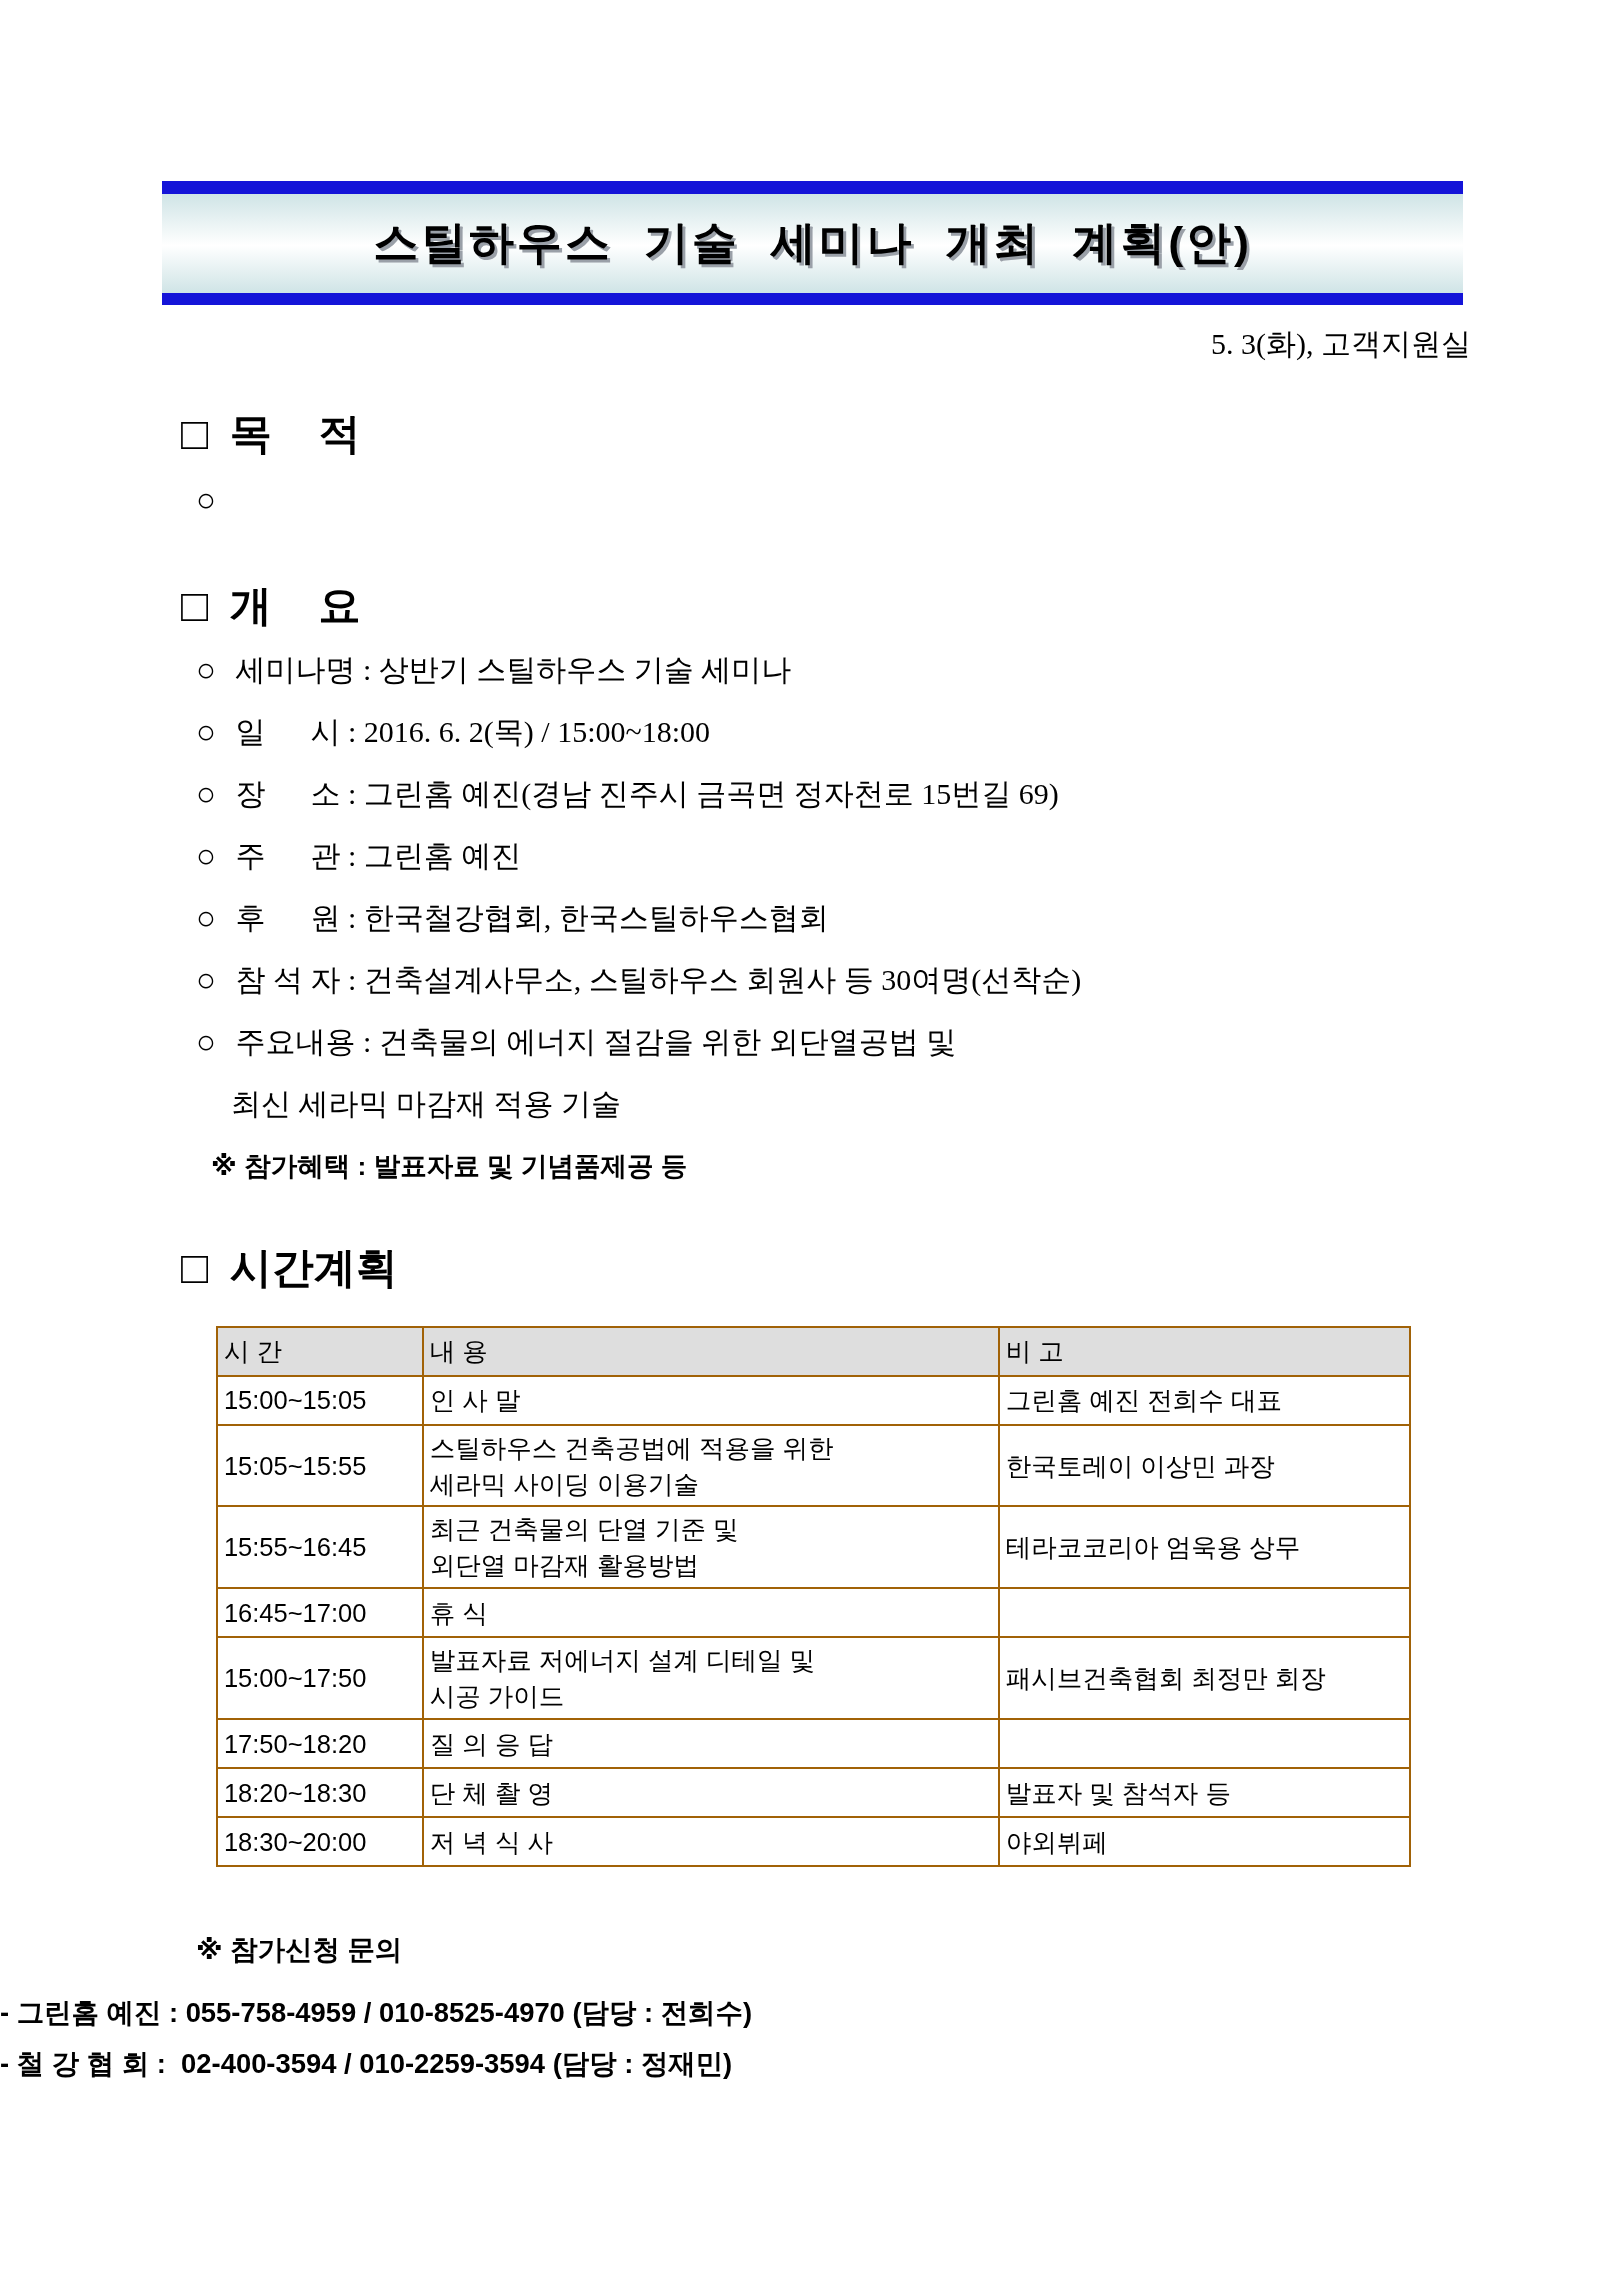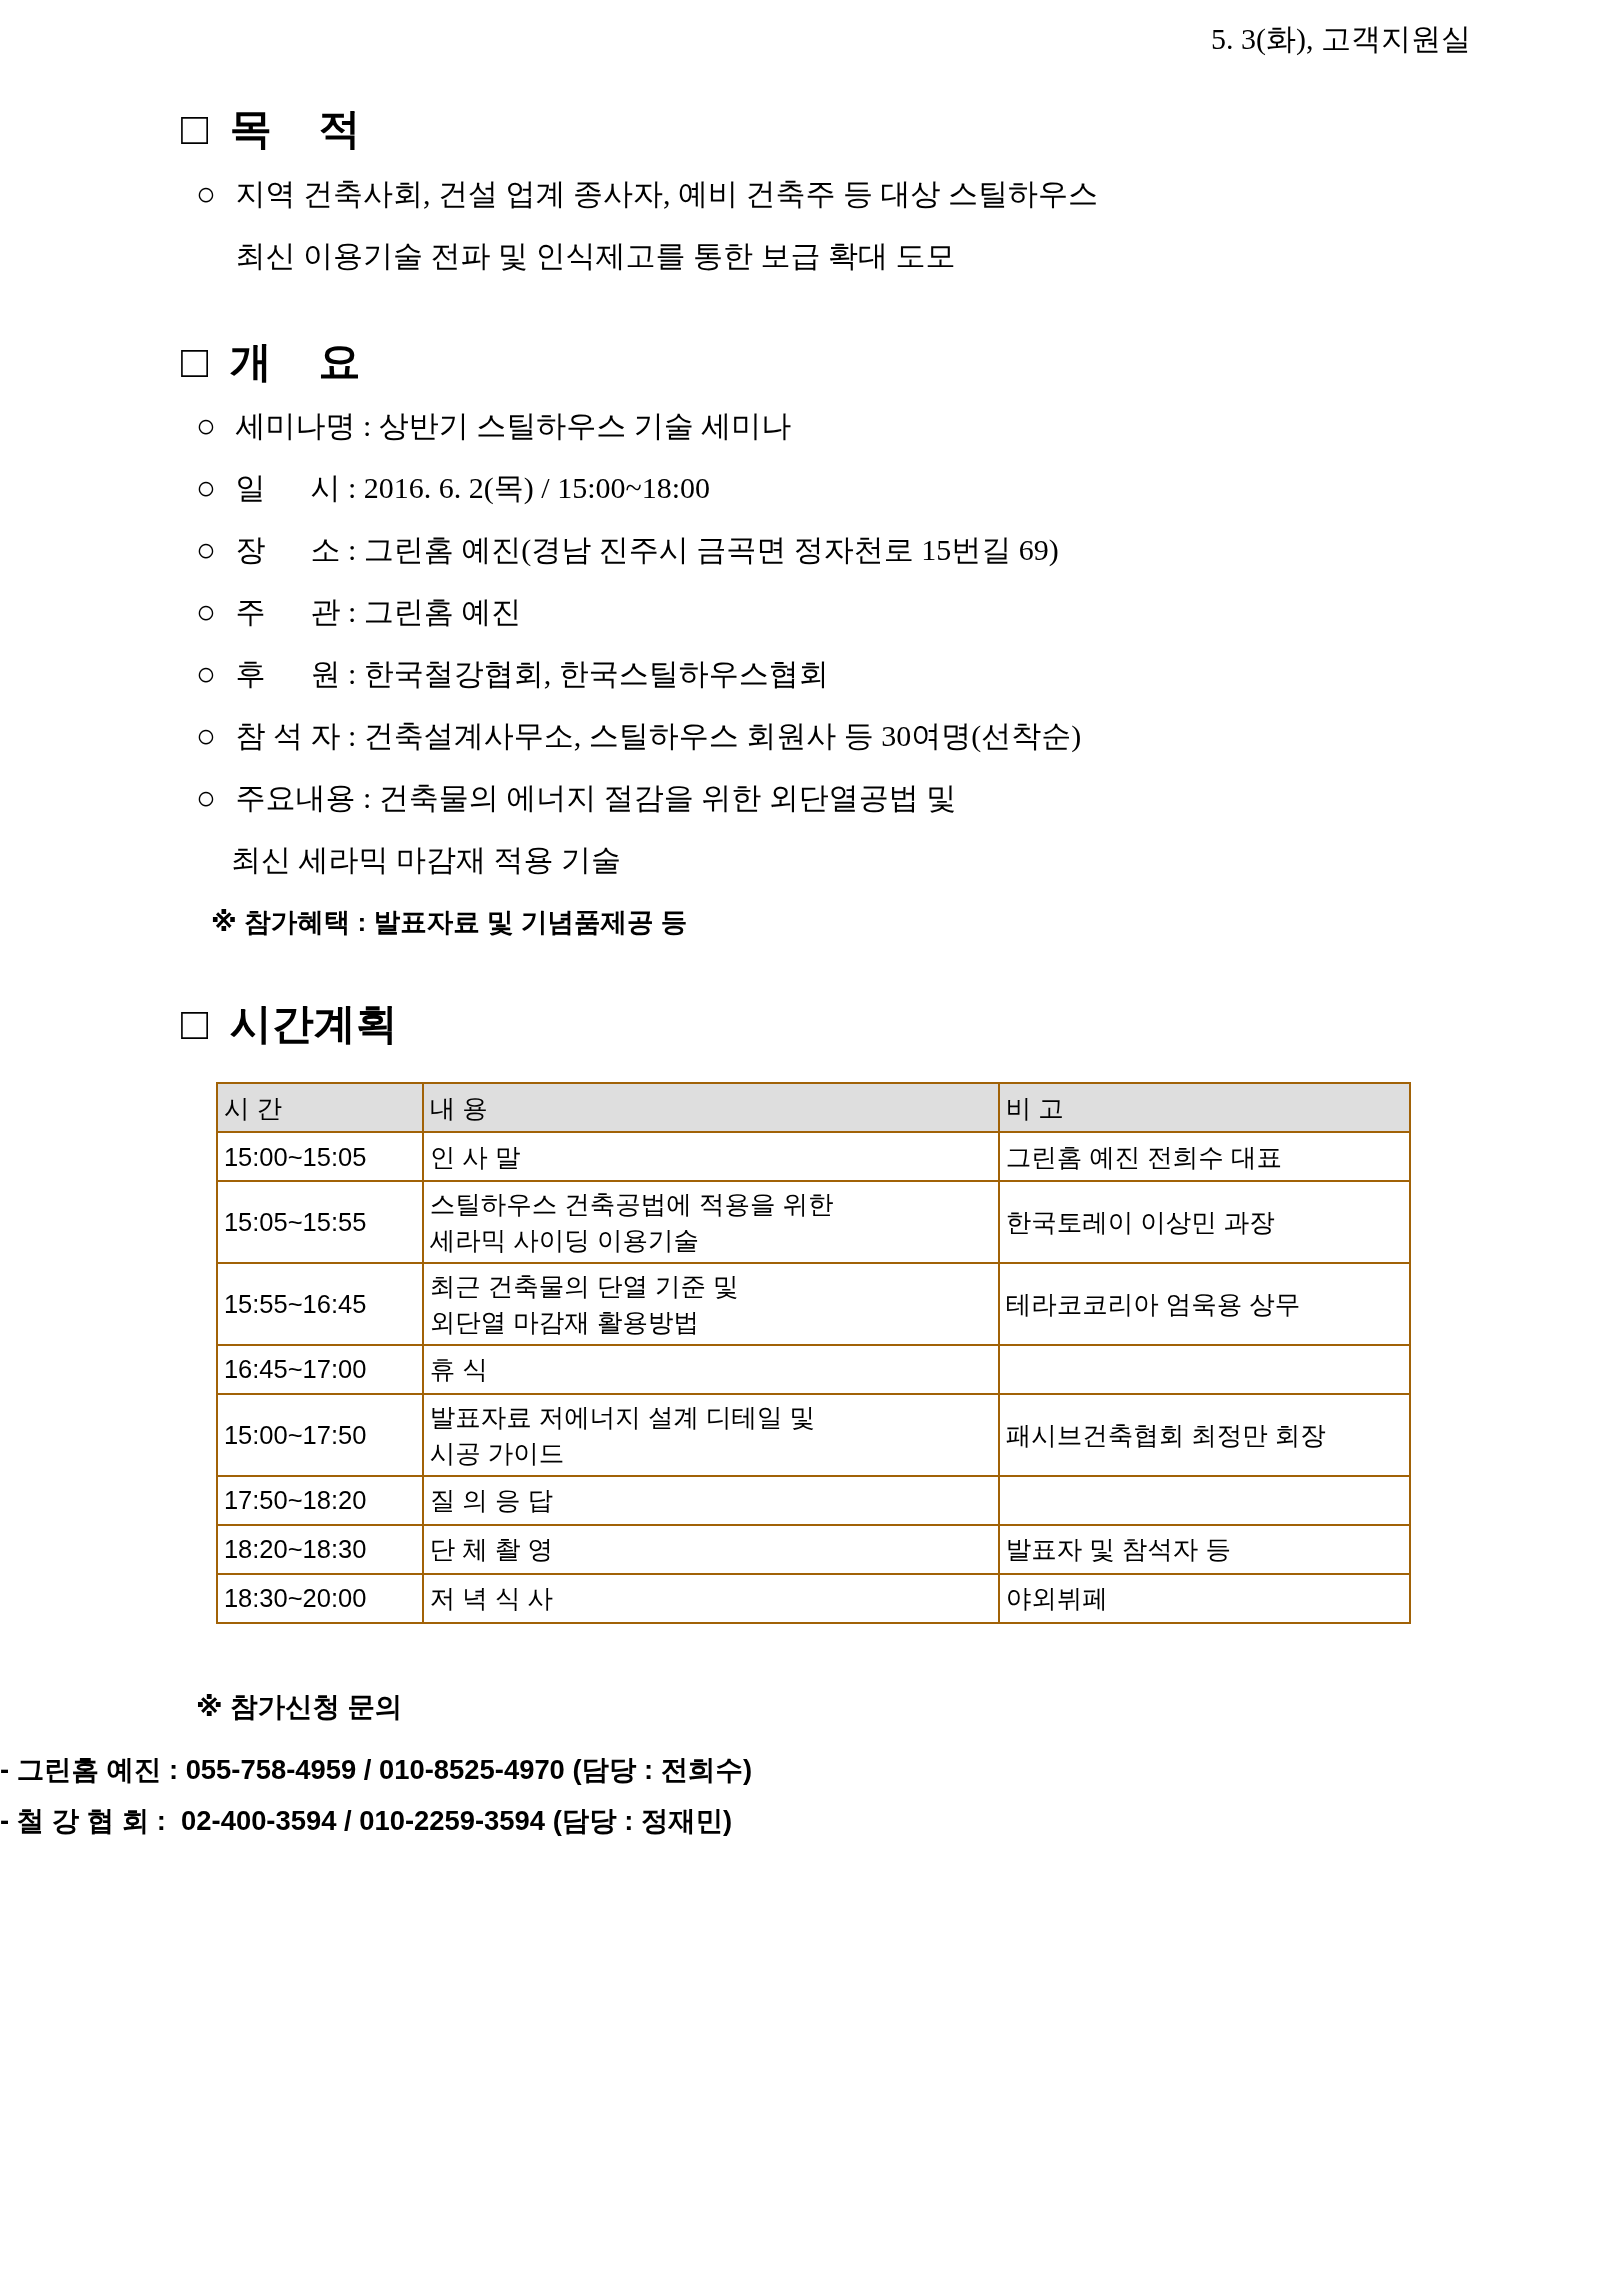--- a/index.html
+++ b/index.html
@@ -117,30 +117,35 @@
     font-family: "Liberation Sans", "DejaVu Sans", sans-serif;
     font-weight: bold; font-size: 27.4px; line-height: 51px;
     white-space: pre-wrap;
   }
 </style>
 </head>
 <body>
 
 <div class="page">
 
+  <div class="banner">
+    <div class="banner-bar"></div>
+    <div class="banner-mid">
+      <div class="banner-title">스틸하우스 기술 세미나 개최 계획(안)</div>
+    </div>
+    <div class="banner-bar"></div>
+  </div>
 
   <div class="date-line">5. 3(화), 고객지원실</div>
 
   <div class="section-header hdr-purpose">
     <span class="sq">□</span><span>목    적</span>
   </div>
   <div class="bullet-row purpose-body">
     <span class="dot">○</span>
-    <span class="txt">지역 건축사회, 건설 업계 종사자, 예비 건축주 등 대상 스틸하우스
-최신 이용기술 전파 및 인식제고를 통한 보급 확대 도모</span>
   </div>
 
   <div class="section-header hdr-overview">
     <span class="sq">□</span><span>개    요</span>
   </div>
   <div class="overview-list">
     <div class="bullet-row">
       <span class="dot">○</span>
       <span class="txt">세미나명 : 상반기 스틸하우스 기술 세미나</span>
     </div>

